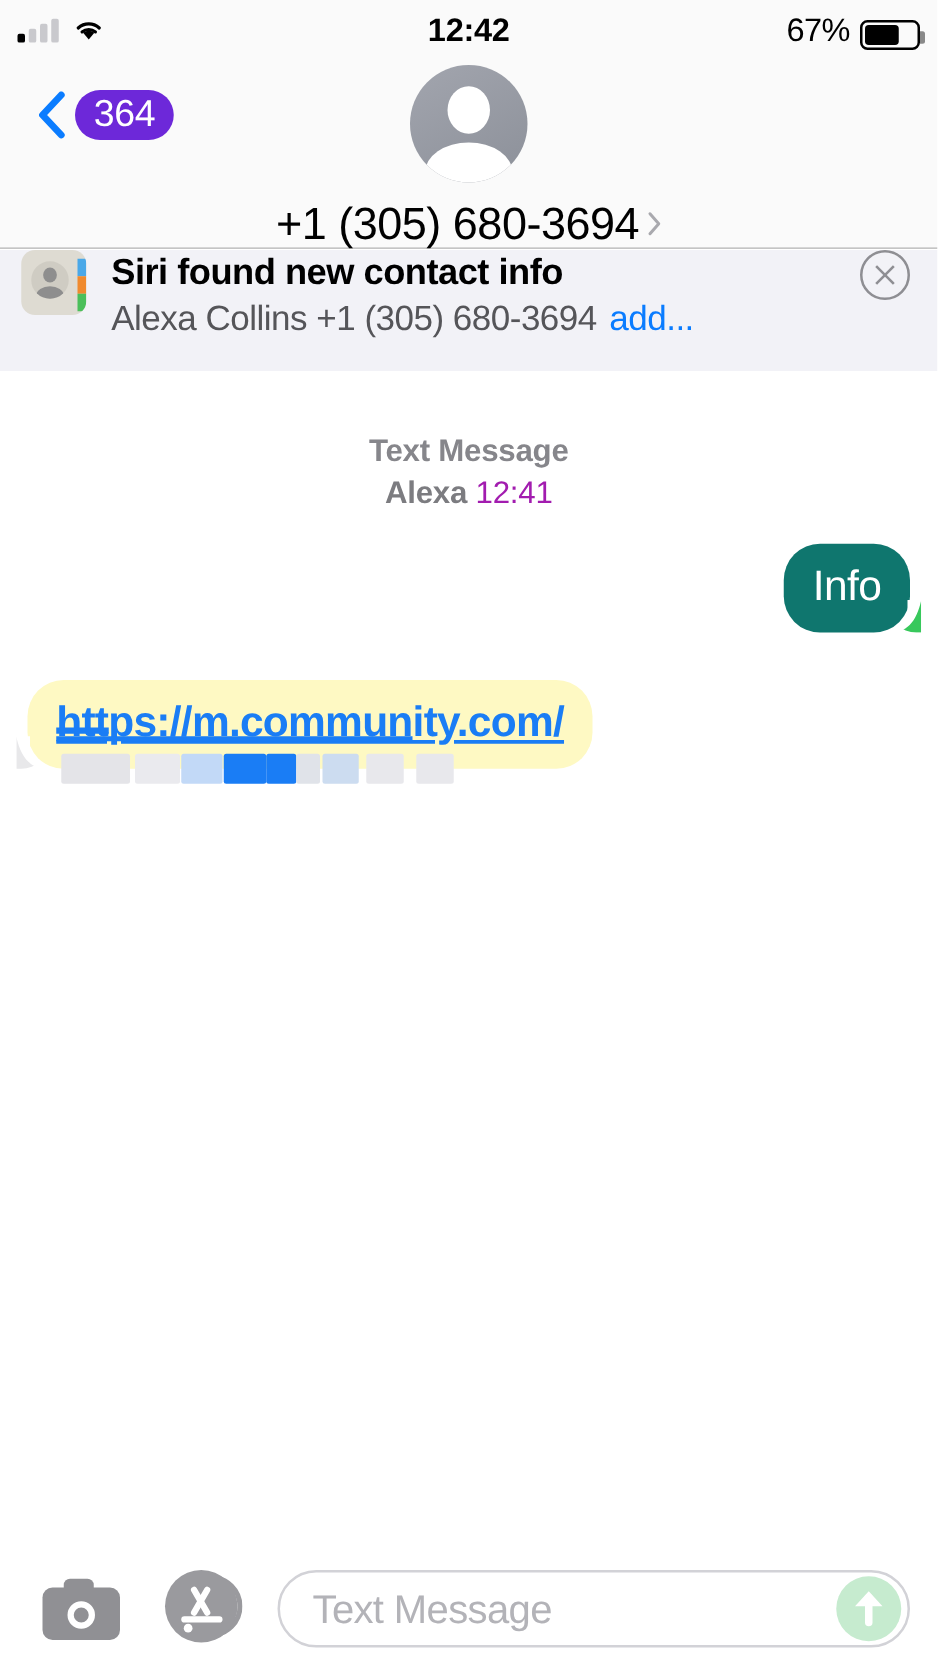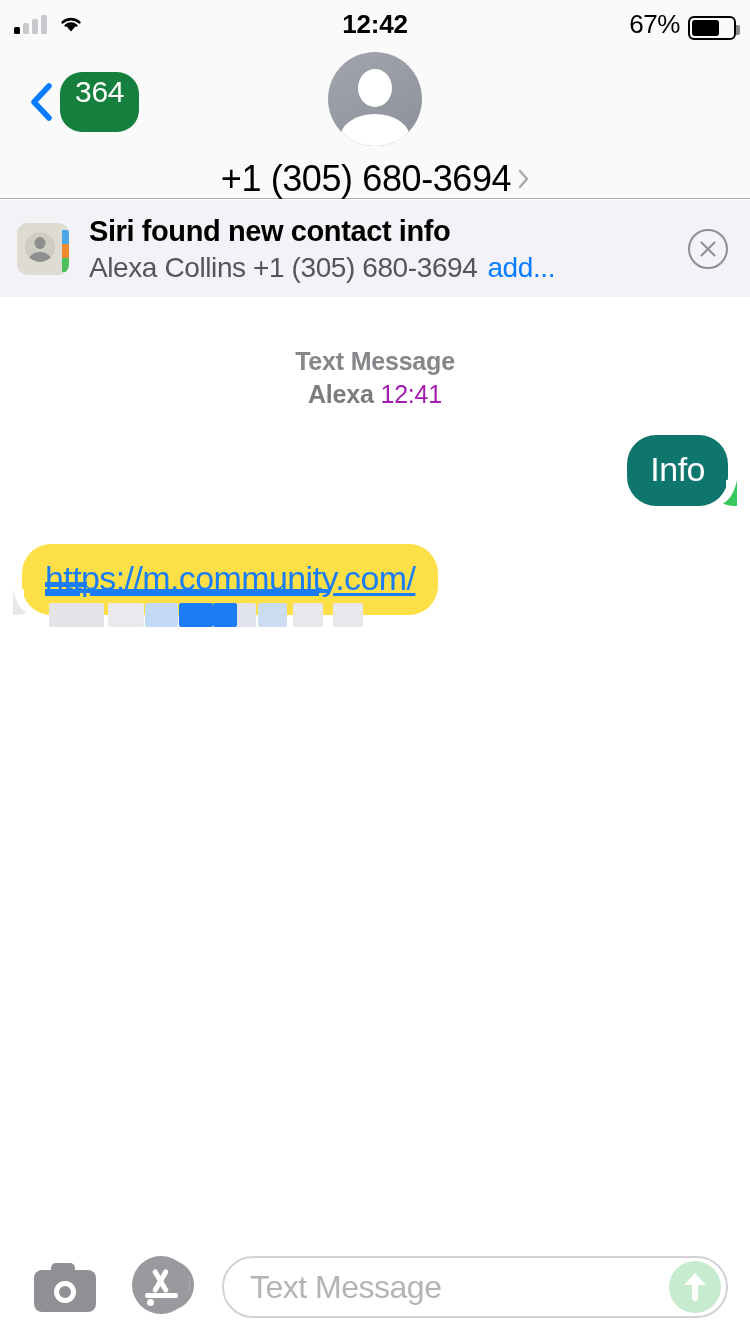--- a/index.html
+++ b/index.html
@@ -52,22 +52,22 @@
     position:absolute; top:48px; left:0; width:750px; height:151px;
     background:#fafafa;
     border-bottom:1px solid #b2b2b2;
   }
   .back-btn{
     position:absolute; left:30px; top:24px;
     display:flex; align-items:center; gap:8px; cursor:pointer;
   }
   .chevron-left{ width:22px; height:38px; position:relative; }
   .badge{
-    background:#15803d; color:#fff; border-radius:22px;
-    padding:4px 15px 24px; font-size:30px; line-height:1.05; letter-spacing:-0.3px;
+    background:#6d28d9; color:#fff; border-radius:22px;
+    padding:4px 15px 4px; font-size:30px; line-height:1.05; letter-spacing:-0.3px;
   }
   .avatar-wrap{
     position:absolute; left:0; width:750px; top:4px;
     display:flex; flex-direction:column; align-items:center;
   }
   .avatar{
     width:94px; height:94px; border-radius:50%;
     background:linear-gradient(150deg,#a2a5ae 0%,#8c9099 100%);
     position:relative; overflow:hidden;
   }
@@ -83,21 +83,21 @@
     display:flex; align-items:center; justify-content:center;
     gap:7px; margin-top:12px; cursor:pointer;
   }
   .contact-name{ font-size:36px; color:#000; letter-spacing:-0.4px; }
   .chevron-right{ width:11px; height:20px; position:relative; }
 
   
   .siri-banner{
     position:absolute; top:200px; left:0; width:750px; height:97px;
     background:#f2f2f7;
-    display:flex; align-items:center;
+    display:flex; align-items:flex-start;
   }
   .contacts-icon{
     width:52px; height:52px; margin-left:17px; border-radius:11px;
     background:#dedbd2; position:relative; overflow:hidden; flex:0 0 auto;
   }
   .contacts-icon .ci-circle{
     position:absolute; left:8px; top:9px; width:30px; height:30px;
     border-radius:50%; background:#cfccc3; overflow:hidden;
   }
   .contacts-icon .ci-head{
@@ -144,21 +144,21 @@
   .row.out{ justify-content:flex-end; }
   .row.in{ justify-content:flex-start; }
 
   .bubble{
     position:relative; max-width:545px;
     padding:14px 23px 16px; border-radius:29px;
     font-size:34px; line-height:1.21; letter-spacing:-0.5px;
     word-wrap:break-word;
   }
   .bubble.green{ background:#0f766e; color:#fff; }
-  .bubble.gray{ background:#fde047; color:#000; }
+  .bubble.gray{ background:#fef9c3; color:#000;font-weight:bold; }
 
   .bubble.green::after{
     content:""; position:absolute; right:-9px; bottom:0;
     width:26px; height:26px; background:#38c85c;
     border-bottom-left-radius:22px;
     clip-path:path("M0,26 C14,26 22,18 26,0 L26,26 Z");
   }
   .bubble.green::before{
     content:""; position:absolute; right:-11px; bottom:0;
     width:13px; height:26px; background:#fff;

